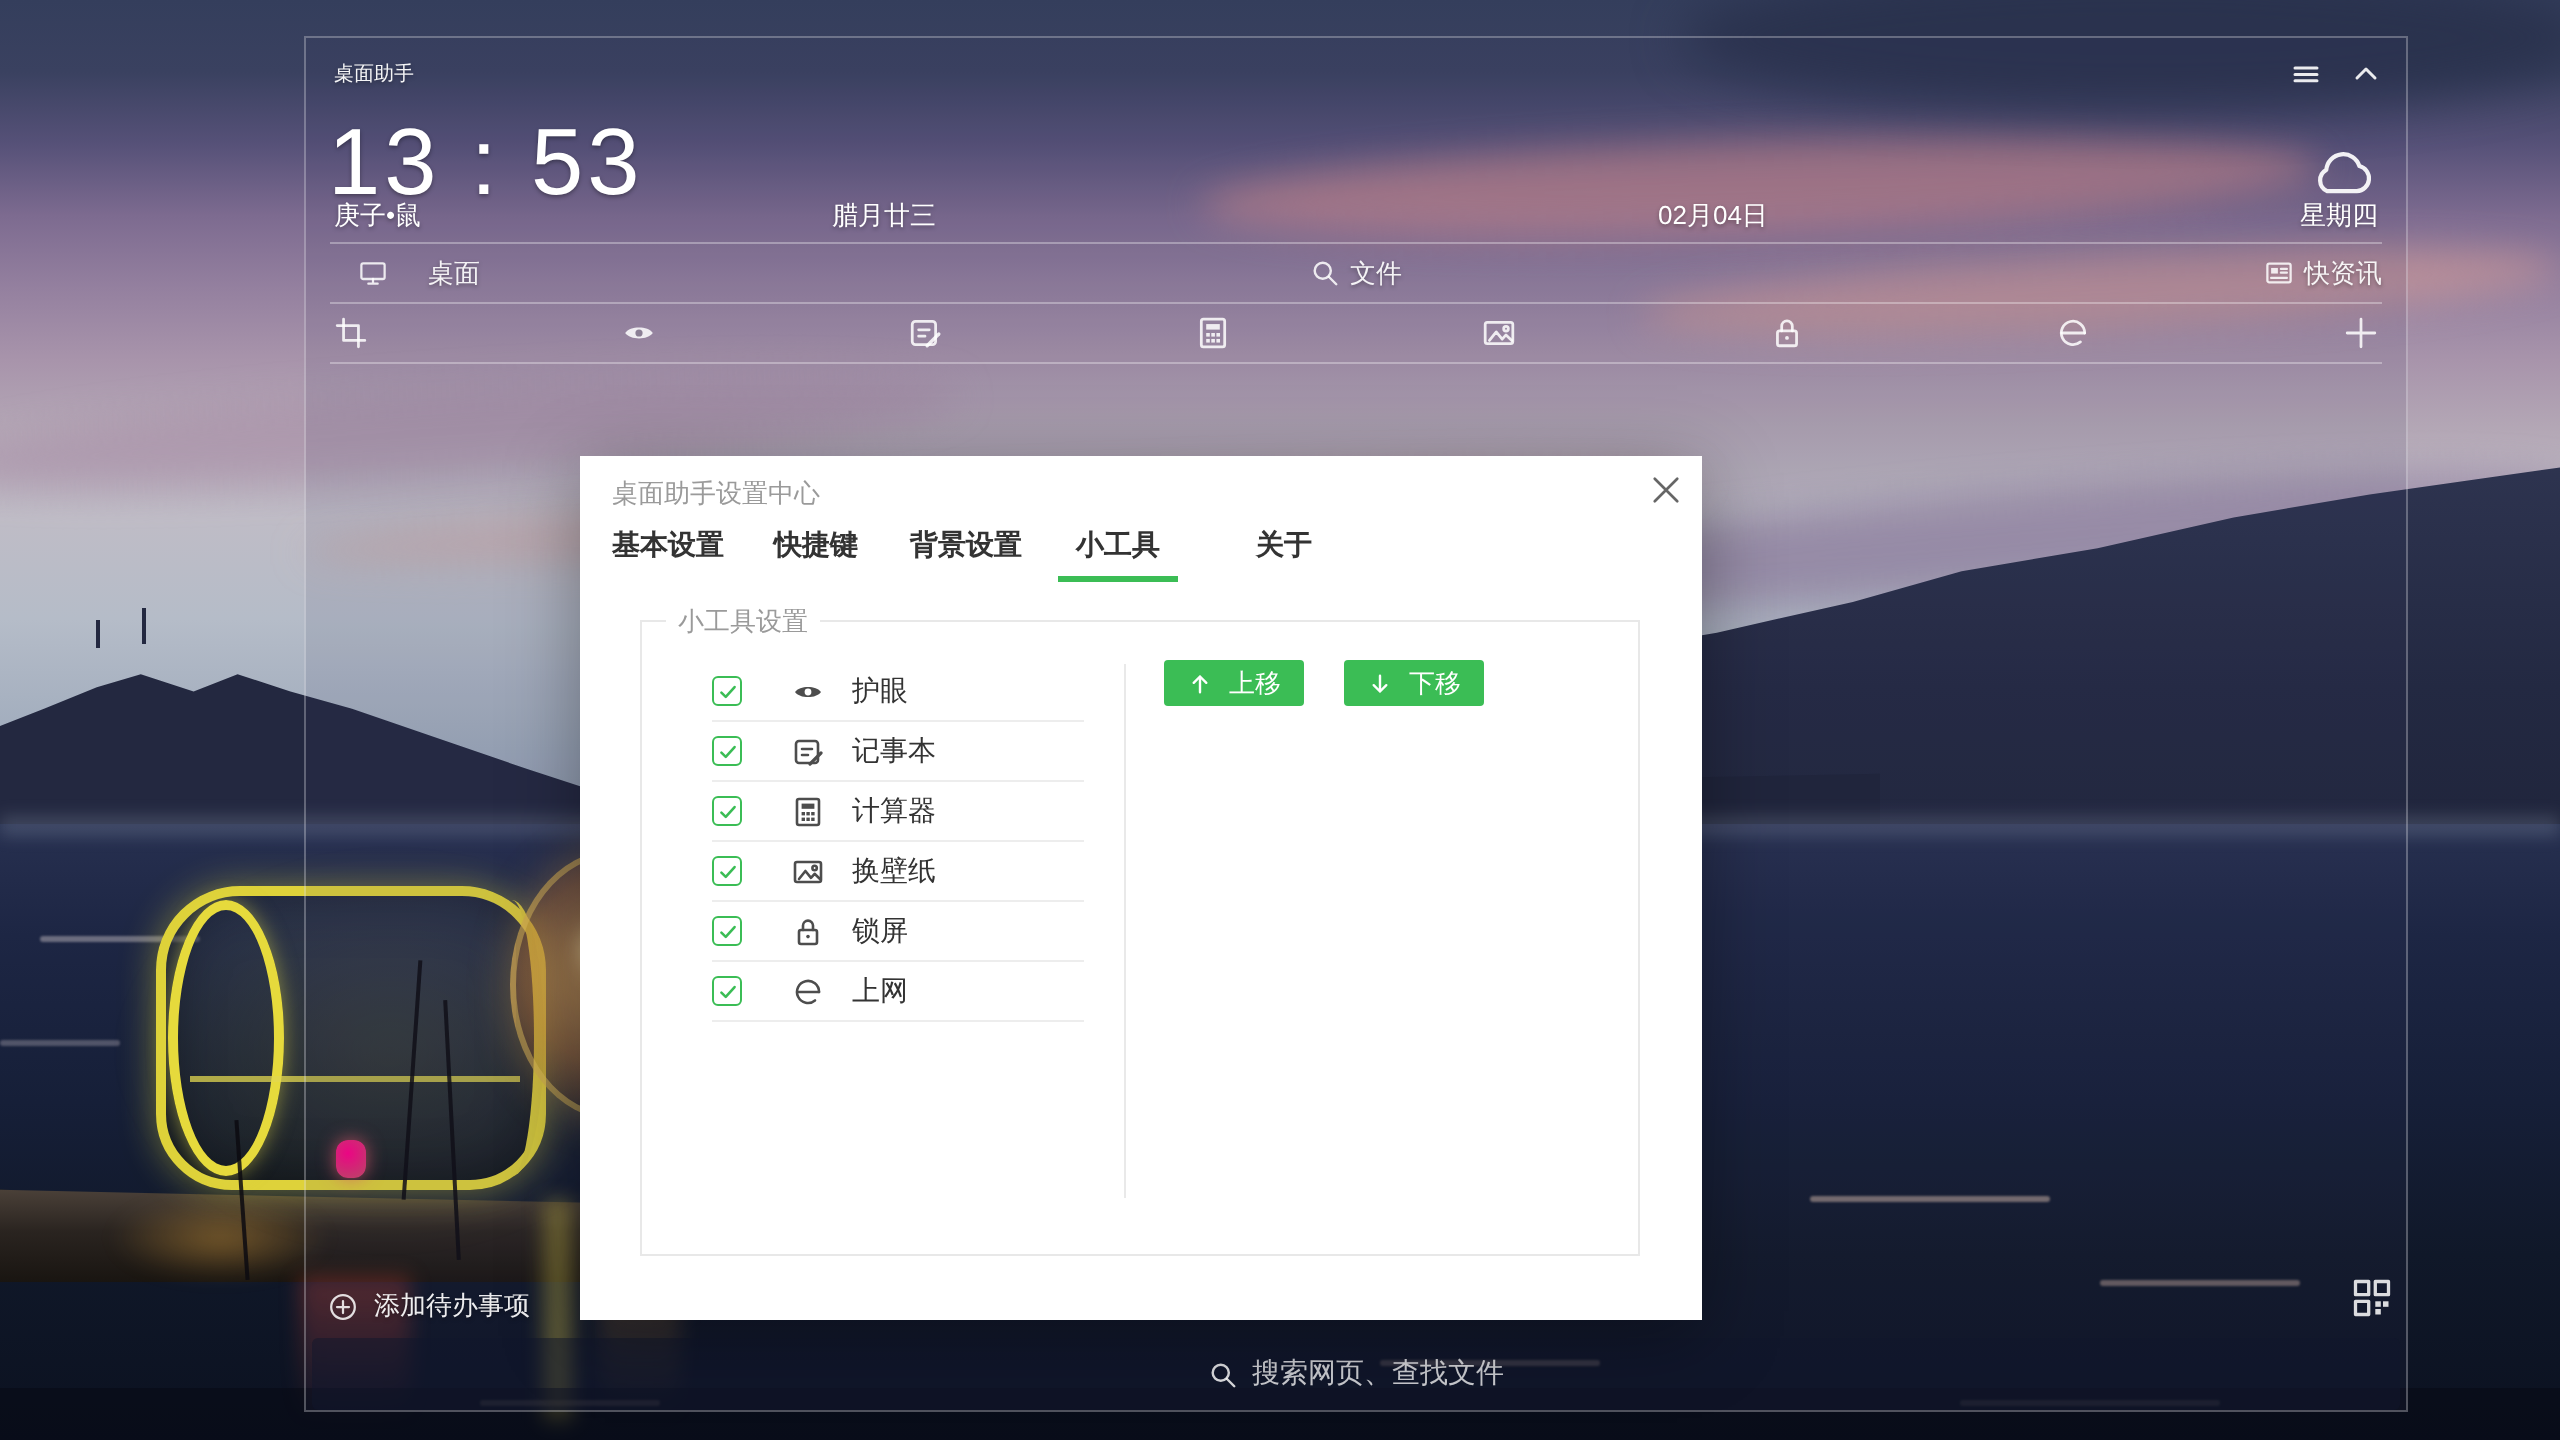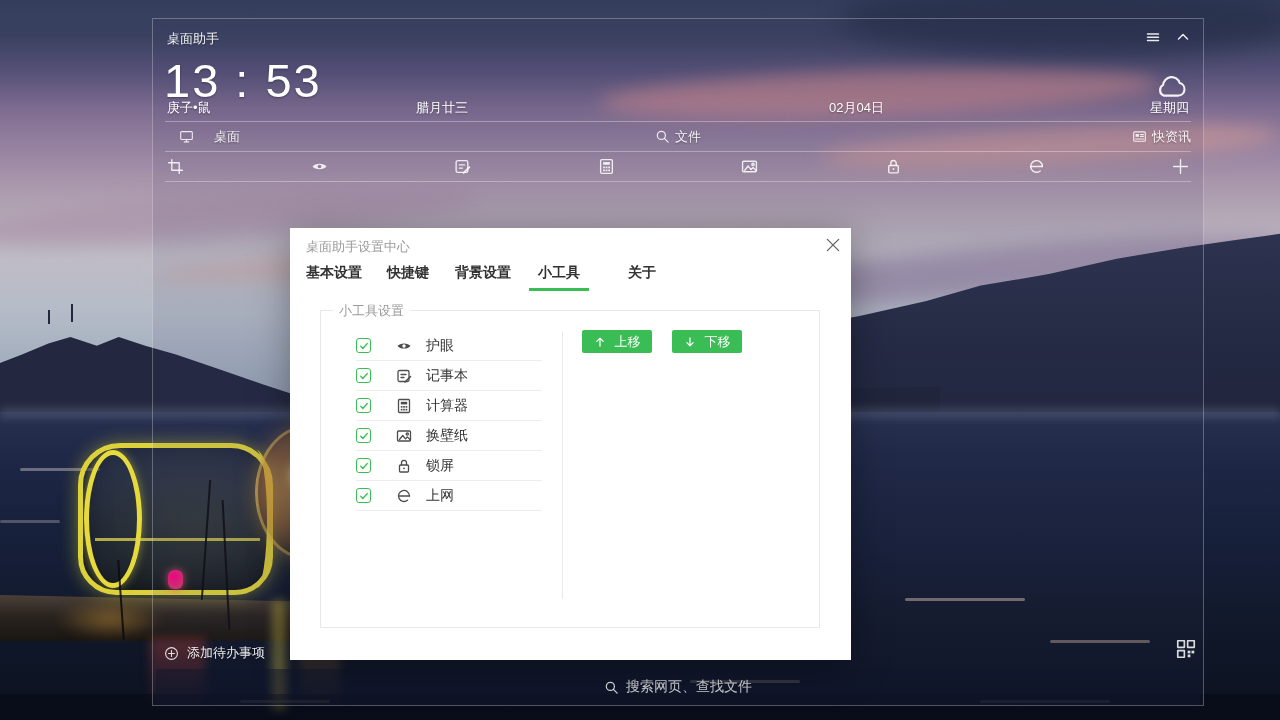--- a/index.html
+++ b/index.html
@@ -80,21 +80,21 @@
   .glare{left:296px;top:468px;width:14px;height:14px;border-radius:50%;
          background:radial-gradient(circle,#fff,rgba(255,240,180,0) 70%);
          box-shadow:0 0 12px 4px rgba(255,240,180,.9);}
   .vig{left:0;bottom:0;width:1280px;height:26px;background:rgba(5,8,18,.5);}
 
   
   .panel{position:absolute;left:152px;top:18px;width:1052px;height:688px;
          border:1px solid rgba(255,255,255,.28);background:rgba(60,60,100,.10);
          color:#fff;}
   .panel .txt{text-shadow:0 1px 2px rgba(0,0,0,.35);}
-  .app-title{position:absolute;left:14px;top:11px;font-size:13px;color:rgba(255,255,255,.95);}
+  .app-title{position:absolute;left:14px;top:11px;font-size:10px;color:rgba(255,255,255,.95);}
   .menu-btns{position:absolute;right:12px;top:10px;display:flex;gap:14px;}
   .mi{width:16px;height:16px;color:rgba(255,255,255,.9);cursor:pointer;}
   .clock{position:absolute;left:11px;top:34px;font-size:47px;font-weight:300;
          letter-spacing:2px;color:#fff;}
   .cloudw{position:absolute;right:12px;top:50px;width:40px;height:34px;color:rgba(255,255,255,.92);}
   .zodiac{position:absolute;left:14px;top:80px;font-size:13px;}
   .lunar{position:absolute;left:263px;top:80px;font-size:13px;}
   .gdate{position:absolute;left:676px;top:80px;font-size:13px;}
   .weekday{position:absolute;right:14px;top:80px;font-size:13px;}
   .hr{position:absolute;left:12px;right:12px;height:1px;background:rgba(255,255,255,.32);}

